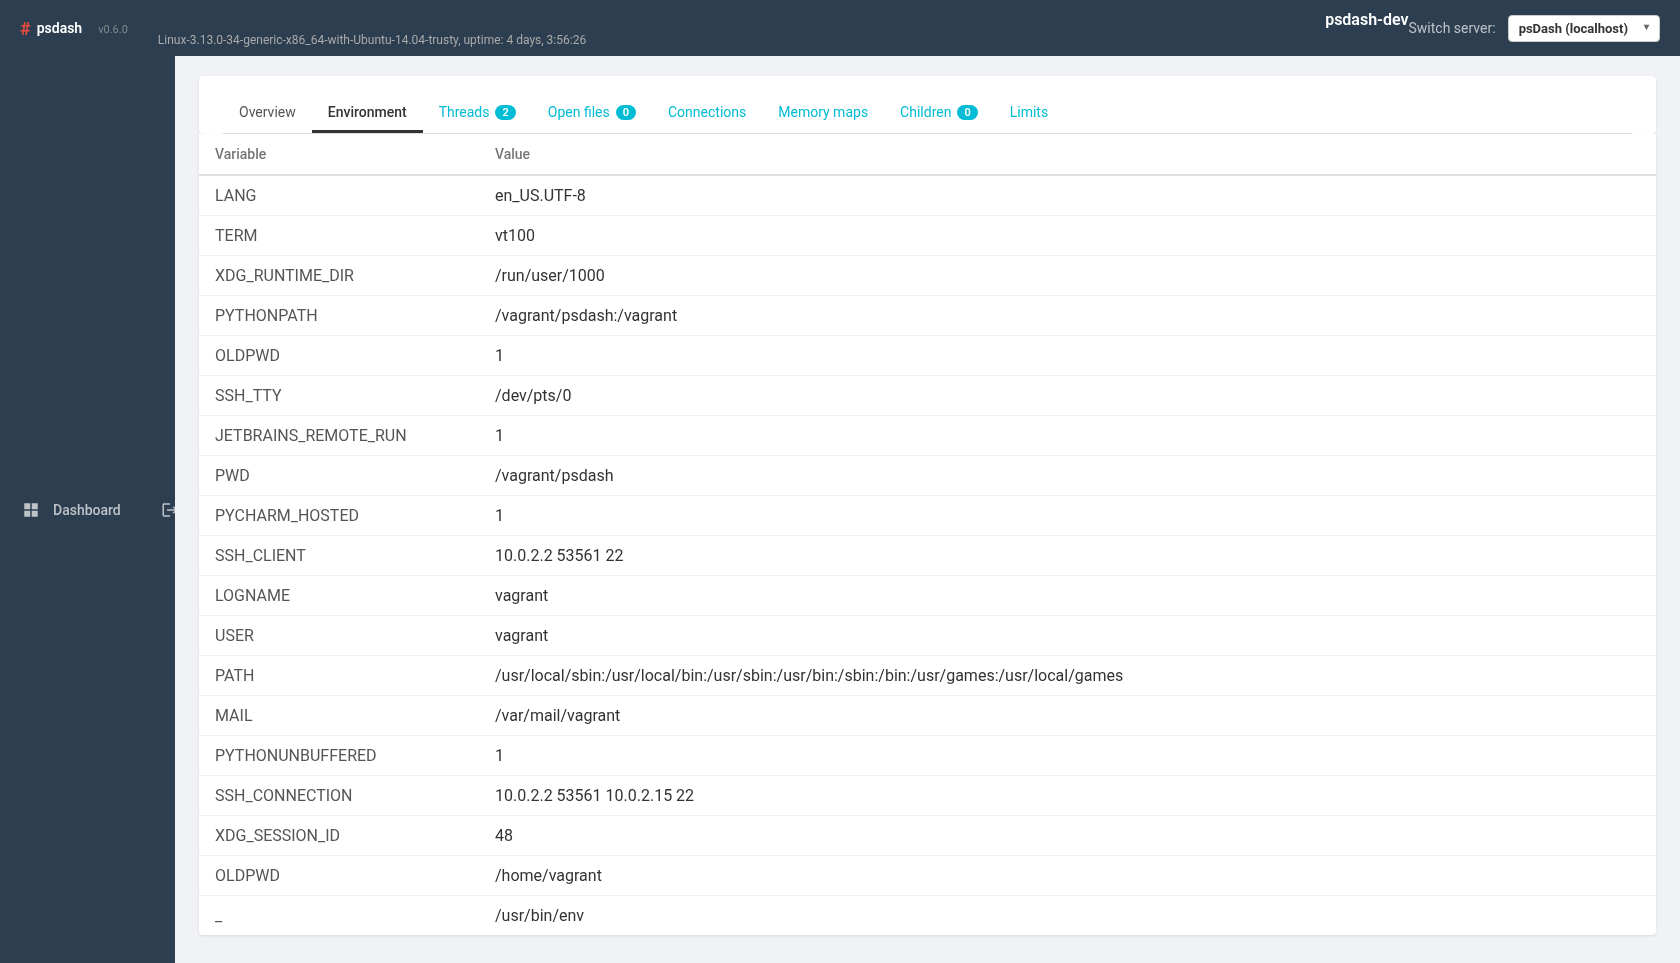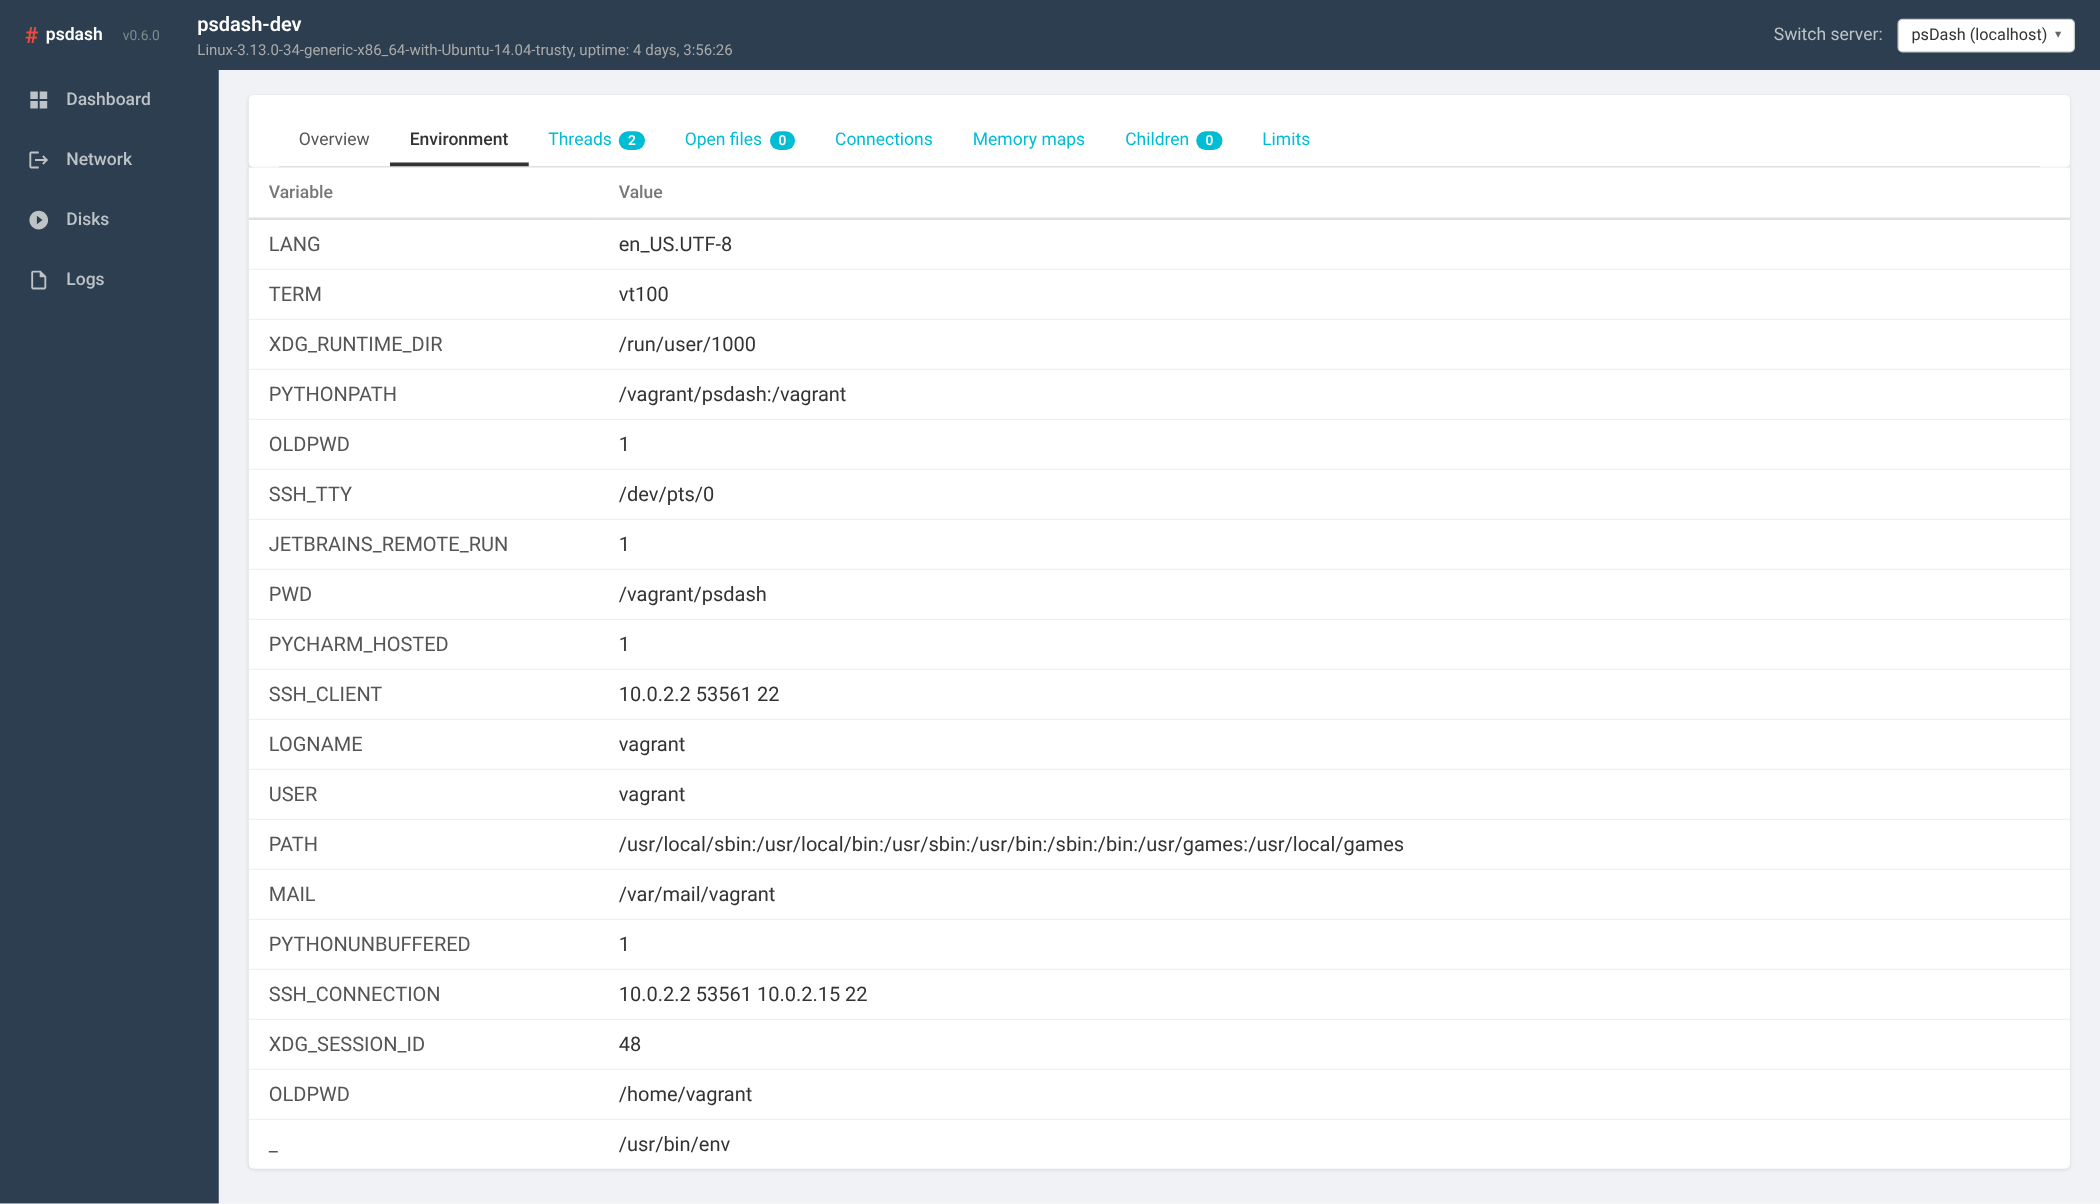--- a/index.html
+++ b/index.html
@@ -43,38 +43,38 @@
     .server-dropdown {
       background: #fff;
       color: #333;
       border: 1px solid #ccc;
       border-radius: 4px;
       padding: 5px 10px;
       font-size: 13px;
       cursor: pointer;
       display: flex;
       align-items: flex-start;
-      gap: 6px;
+      gap: 16px;
+      font-weight: bold;
     }
     .server-dropdown .chevron { font-size: 10px; color: #666; }
 
     
     .main-layout {
       display: flex;
       flex: 1;
       overflow: hidden;
     }
 
     
     .sidebar {
       width: 175px;
       background: #2c3e50;
       flex-shrink: 0;
       display: flex;
-      flex-direction: column;
       overflow-y: auto;
     }
     .sidebar-item {
       display: flex;
       align-items: center;
       gap: 12px;
       padding: 14px 18px;
       color: #bdc3c7;
       cursor: pointer;
       font-size: 14px;
@@ -200,21 +200,21 @@
 <body>
 
 <div class="topbar">
   <div class="topbar-brand">
     <span class="hash">#</span>
     <span class="brand-name">
       <span>psdash</span><span style="font-size:11px;color:#7f8c8d;margin-left:16px;font-weight:400;">v0.6.0</span>
     </span>
   </div>
   <div style="flex:1; padding-left:30px;">
-    <div style="font-size:16px;font-weight:600;color:#fff;">psdash-dev</div>
+    <div style="font-size:16px;font-weight:600;color:#fff;text-align:right;">psdash-dev</div>
     <div class="server-info">Linux-3.13.0-34-generic-x86_64-with-Ubuntu-14.04-trusty, uptime: 4 days, 3:56:26</div>
   </div>
   <div class="topbar-right">
     <span class="switch-label">Switch server:</span>
     <div class="server-dropdown">
       <span>psDash (localhost)</span>
       <span class="chevron">▾</span>
     </div>
   </div>
 </div>

